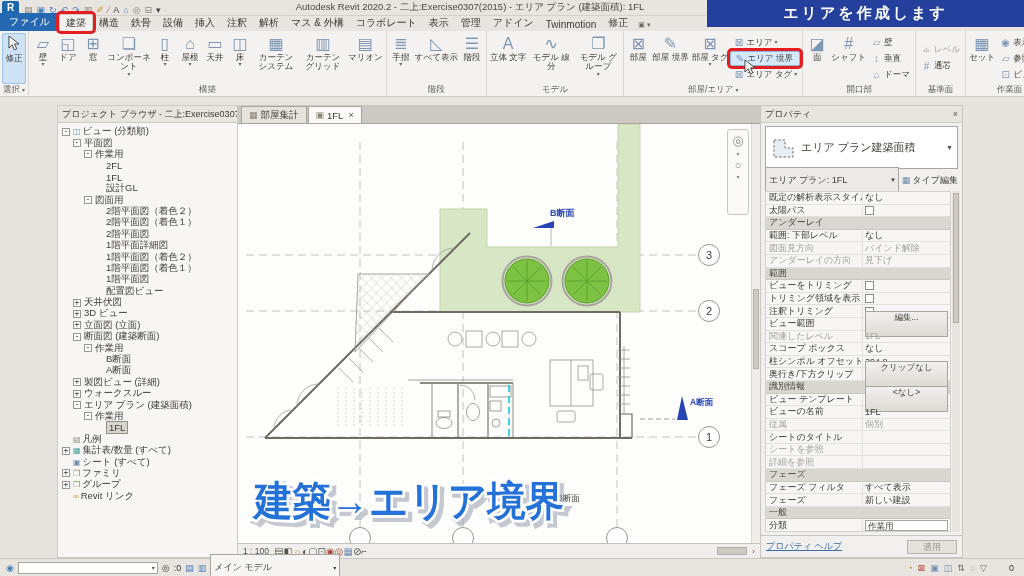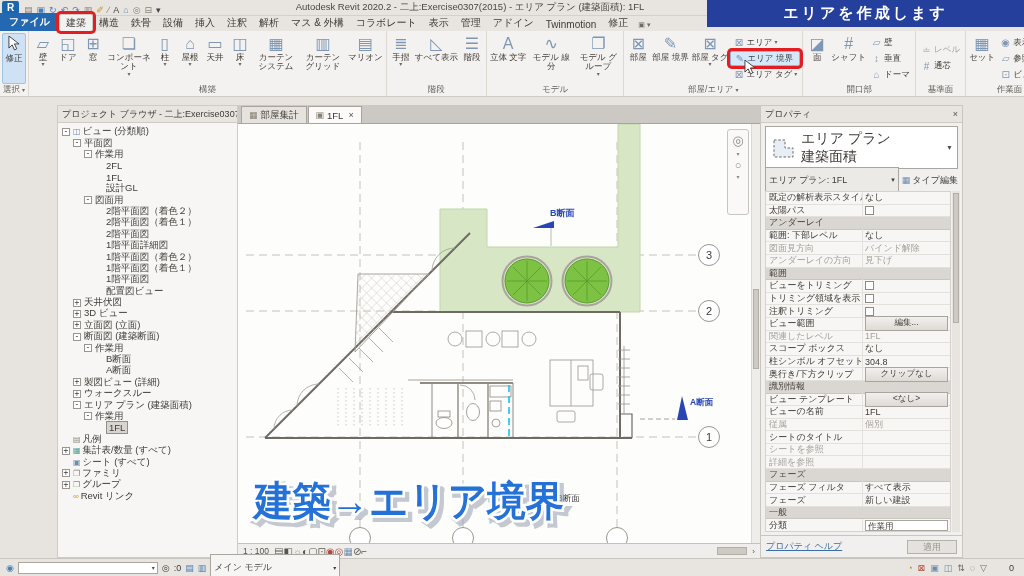--- a/index.html
+++ b/index.html
@@ -18,21 +18,21 @@
 .qat-ic{font-size:9px;margin:0 2px;color:#6e6a64;line-height:14px}
 .tb-title{position:absolute;left:250px;width:440px;text-align:center;font-size:9.5px;color:#4a463f;white-space:nowrap}
 
 .banner{position:absolute;top:0;right:0;width:317px;height:27px;background:var(--banner);
   color:#fff;display:flex;align-items:center;justify-content:center;font-size:15px;
   font-weight:bold;letter-spacing:3px;z-index:50}
 
 .tabrow{position:absolute;top:16px;left:0;height:15px;right:0;background:#e8e4e0;
   display:flex;align-items:flex-end;font-size:10px;z-index:6}
 .rtab{padding:1px 6px 1px;white-space:nowrap;color:#3f3b36}
-.rtab.file{background:var(--filetab);color:#fff;font-weight:bold;padding:2px 9px}
+.rtab.file{background:var(--filetab);color:#fff;font-weight:normal;padding:2px 9px}
 .rtab.active{background:#f4f2f0;border:1px solid #cfcac4;border-bottom:none;
   box-shadow:0 0 0 3px var(--red);border-radius:2px;position:relative;z-index:60}
 .rtab-toggle{font-size:7px;color:#6e6a64;padding:0 4px 2px}
 
 .ribbon{position:absolute;top:31px;left:0;right:0;height:66px;background:#f4f2f0;
   border-bottom:1px solid #cfcac4;display:flex;overflow:hidden;z-index:4}
 .rpanel{display:flex;flex-direction:column;border-right:1px solid #ddd8d2;flex:none}
 .rpanel-body{flex:1;display:flex;align-items:flex-start;padding:2px 2px 0;gap:1px}
 .rpanel-label{height:13px;font-size:8.5px;color:#5f5b55;display:flex;align-items:center;justify-content:center;gap:2px;padding:0 3px}
 .rbtn{display:flex;flex-direction:column;align-items:center;max-width:46px;min-width:24px;
@@ -80,35 +80,35 @@
 .vcbar{position:absolute;left:238px;top:543px;width:522px;height:15px;background:#f0eeec;
   border-top:1px solid #c5c1bb;display:flex;align-items:center;font-size:8.5px;gap:5px;padding:0 5px;color:#55524d}
 .vc-scale{white-space:nowrap}
 .vc-ic{font-size:10px;color:#5a564f}
 .hthumb{margin-left:auto;width:30px;height:8px;background:#cdc9c3;border:1px solid #b3aea7}
 .vc-arrow{font-size:8px;color:#55524d}
 
 .props{position:absolute;left:760px;top:105px;width:203px;bottom:18px;background:#f2f0ee;border:1px solid #c9c5bf}
 .typebox{position:absolute;left:4px;right:4px;top:20px;height:43px;background:#fff;border:1px solid #aaa59e;
   display:flex;align-items:center;gap:5px;padding:0 4px}
-.typebox .tsel-names{display:flex;flex-direction:column;font-size:14px;line-height:1.25}
+.typebox .tsel-names{display:flex;flex-direction:row;font-size:11px;line-height:1.25}
 .typebox .dd{margin-left:auto;font-size:7px;color:#55524d}
 .selrow{position:absolute;left:4px;right:4px;top:66px;height:16px;display:flex;align-items:center;gap:3px;font-size:9px}
 .selcombo{flex:1;background:#eceae7;border:1px solid #aaa59e;height:26px;display:flex;align-items:center;padding:0 3px;gap:2px}
 .selcombo .dd{margin-left:auto;font-size:7px}
 .edittype{display:flex;align-items:center;gap:2px;white-space:nowrap}
 .edittype .tico2{font-size:9px;color:#6d8db0}
 .prows{position:absolute;left:4px;top:85px;width:186px;height:341px;background:#f7f6f5;border:1px solid #d5d1cc;overflow:hidden}
 .prow{display:flex;height:12.6px;border-bottom:1px solid #e4e1dd;align-items:center;font-size:9px}
 .plabel{width:97px;padding-left:3px;border-right:1px solid #e4e1dd;overflow:hidden;white-space:nowrap;flex:none}
 .pvalue{flex:1;padding:0 2px;display:flex;align-items:center;overflow:hidden;white-space:nowrap}
 .psection{height:12.6px;background:#dad6d1;font-size:9px;padding-left:3px;display:flex;align-items:center;
   color:#4a463f;border-bottom:1px solid #c9c5bf}
 .pcheck{width:9px;height:9px;border:1px solid #8f8a83;background:#fff}
-.pbtn{flex:1;text-align:center;background:linear-gradient(#f2f0ee,#dedad5);border:1px solid #a9a49d;font-size:8.5px;height:15px;line-height:10px}
+.pbtn{flex:1;text-align:center;background:linear-gradient(#f2f0ee,#dedad5);border:1px solid #a9a49d;font-size:8.5px;height:26px;line-height:10px}
 .pinput{flex:1;background:#fff;border:1px solid #a9a49d;height:11px;font-size:8.5px;padding:0 2px;line-height:10px}
 .gray{color:#a5a09a}
 .pscroll{position:absolute;right:2px;top:85px;height:341px;width:8px;background:#e8e5e1}
 .pthumb{position:absolute;left:1px;right:1px;top:2px;height:130px;background:#cdc9c3;border:1px solid #b3aea7}
 .pfoot{position:absolute;left:0;right:0;bottom:0;height:22px;border-top:1px solid #c9c5bf;
   display:flex;align-items:center;padding:0 5px;font-size:9px}
 .phelp{color:#3b6ea5;text-decoration:underline}
 .papply{margin-left:auto;width:50px;height:14px;background:#e5e2de;border:1px solid #b5b1ab;
   color:#9a968f;text-align:center;line-height:13px}
 

